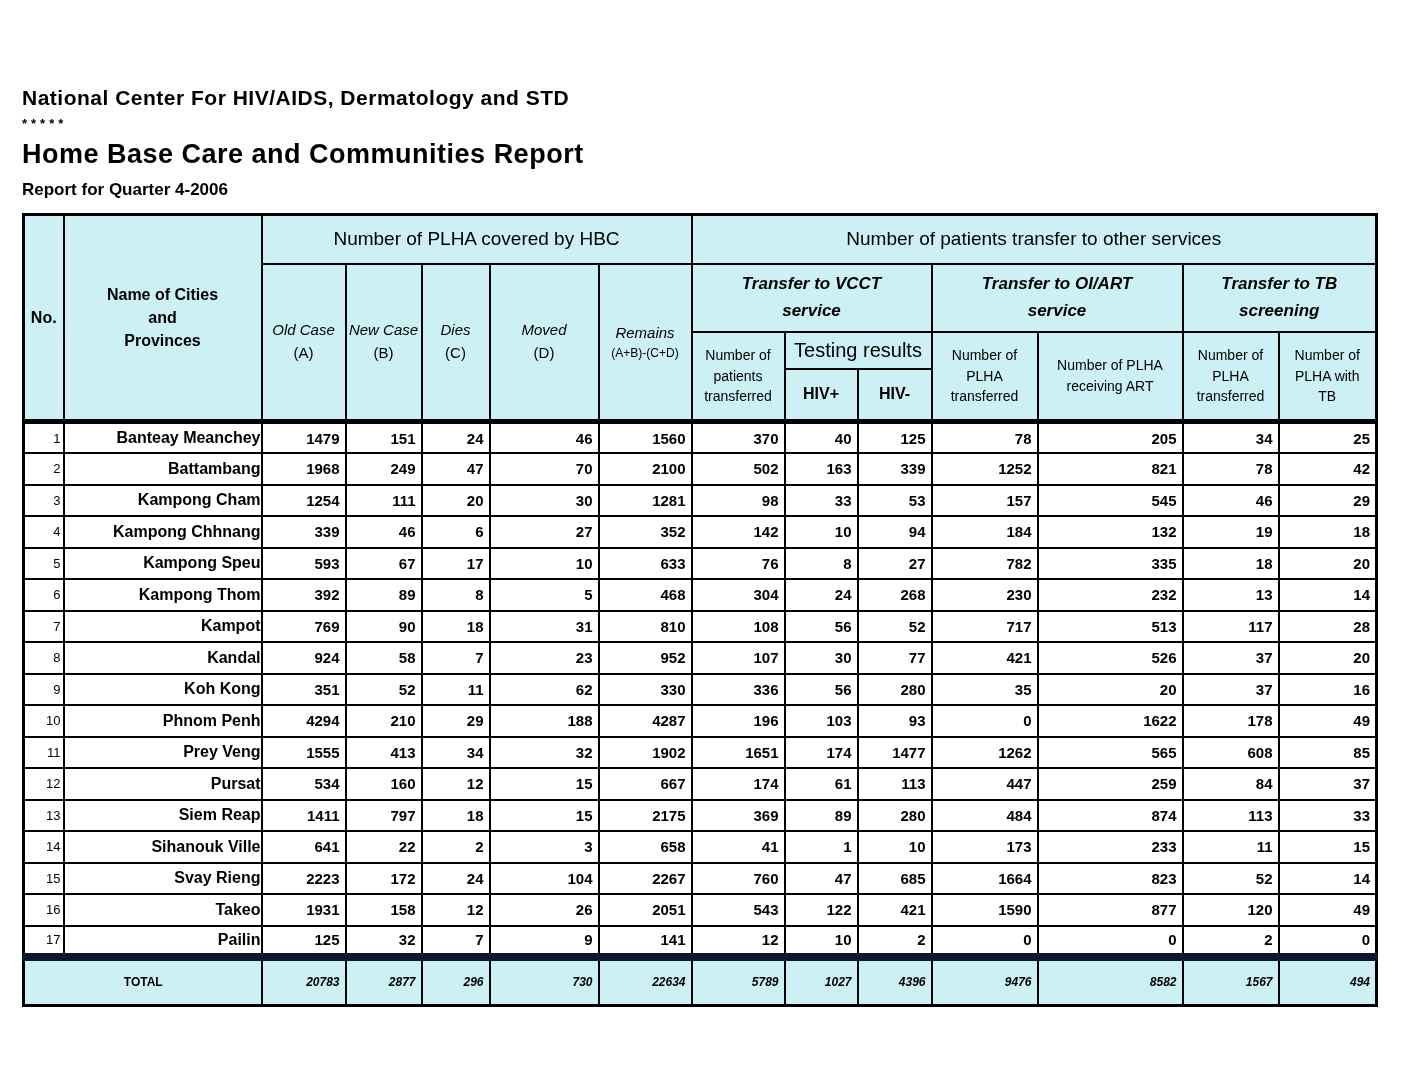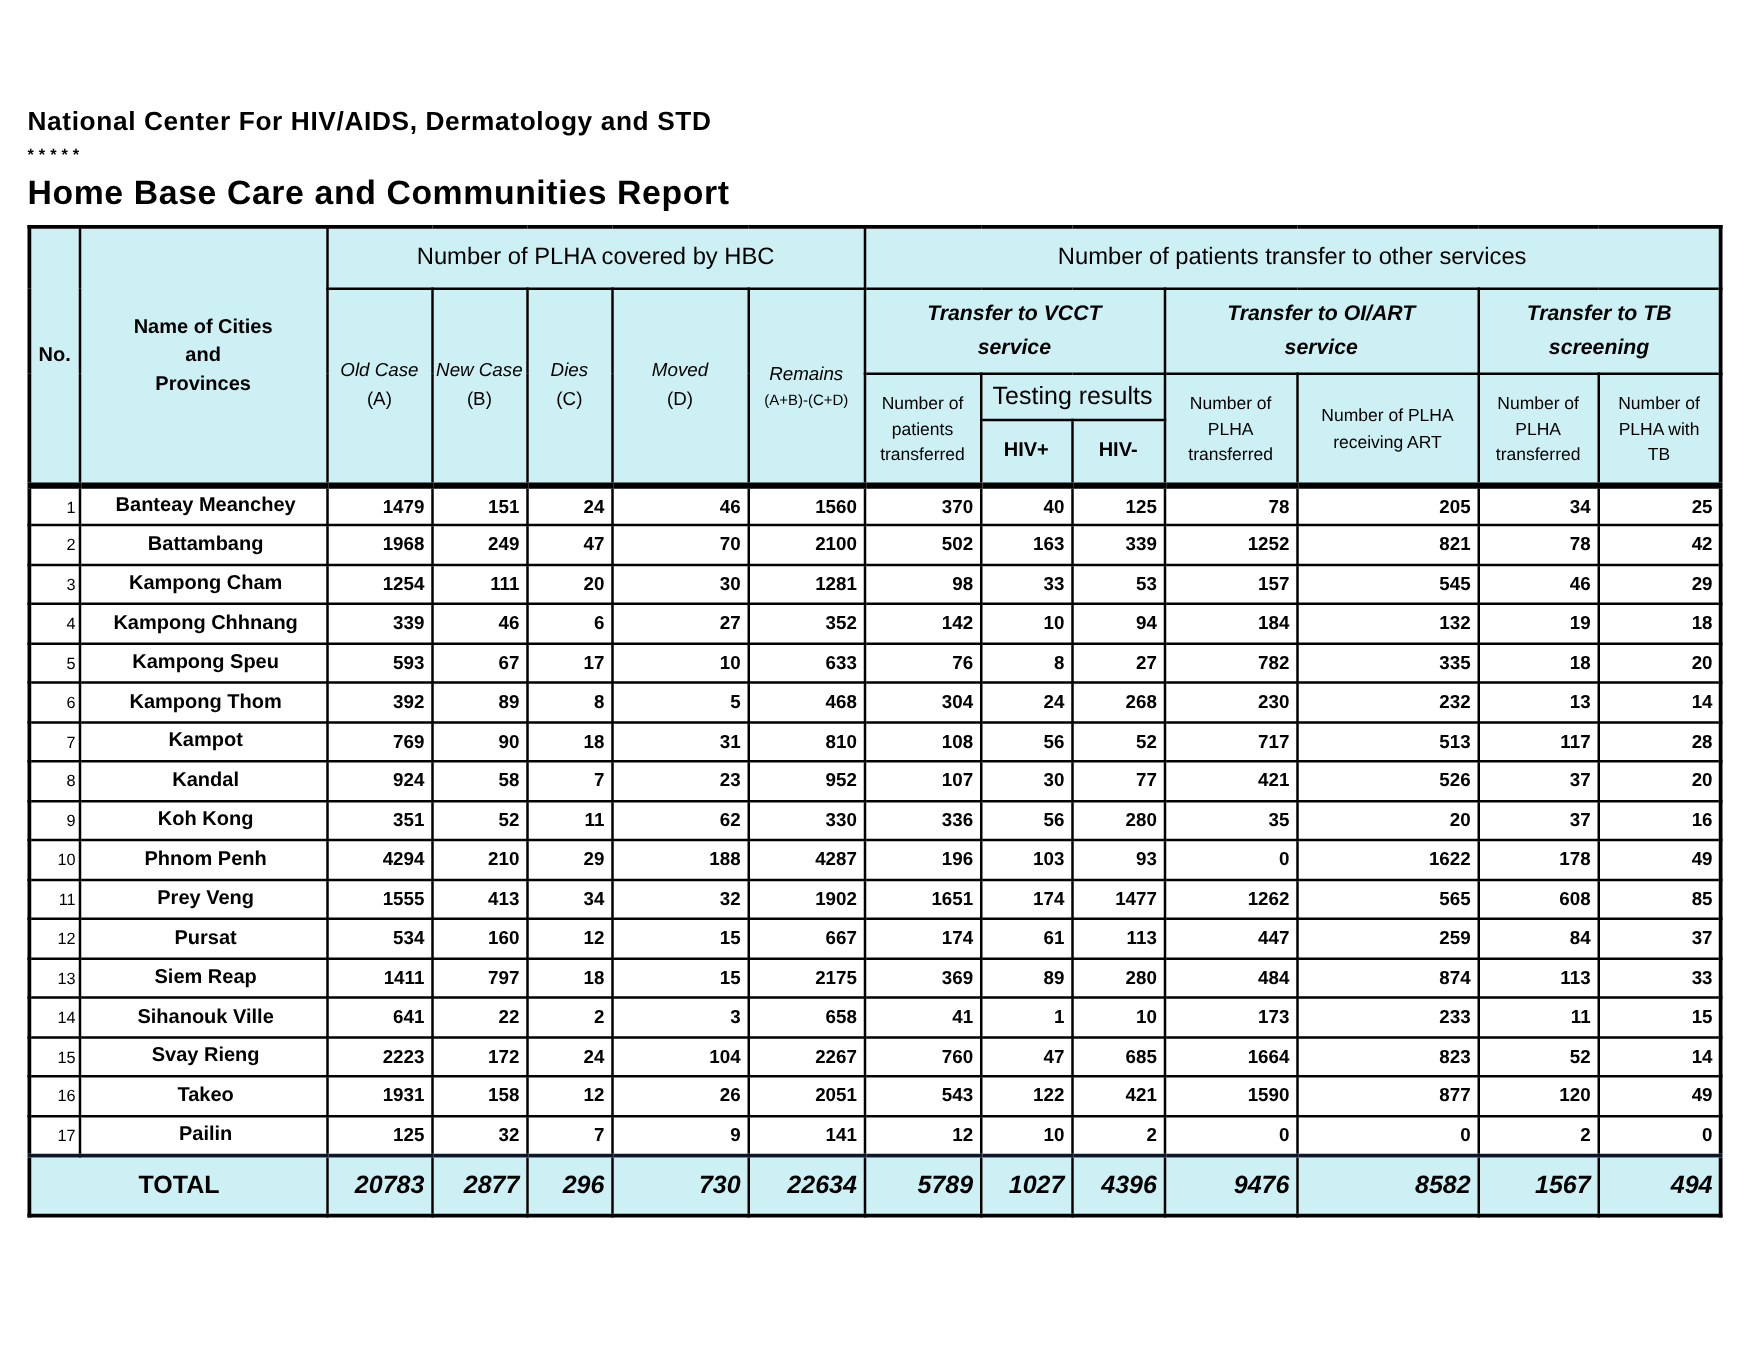--- a/index.html
+++ b/index.html
@@ -49,43 +49,44 @@
   th.case .case-label { display: block; font-size: 15px; font-style: italic; line-height: 1.5; }
   th.case .case-sub   { display: block; font-size: 15px; line-height: 1.5; }
   th.case .case-sub.small { font-size: 12px; }
   th.hdr-small { font-size: 14px; white-space: pre-line; line-height: 1.45; }
   th.hiv { font-size: 16px; font-weight: bold; }
 
   tbody tr { height: 31.5px; }
   tbody tr:first-child td { border-top: 5px solid #000; }
   tbody td { background: #fff; font-size: 15px; font-weight: bold; padding: 0; }
   td.no   { font-weight: normal; font-size: 13px; text-align: right; padding-right: 2px; }
-  td.name { text-align: center; padding-left: 4px; font-size: 16px; white-space: nowrap; }
+  td.name { text-align: right; padding-left: 4px; font-size: 16px; white-space: nowrap; }
   td.num  { text-align: right; padding-right: 5px; }
 
   tfoot tr { height: 48px; }
   tfoot td {
     background: #cdf0f4;
-    border-top: 3px solid #0f172a;
-    font-size: 20px; font-weight: bold; font-style: italic;
+    border-top: 8px solid #0f172a;
+    font-size: 12px; font-weight: bold; font-style: italic;
     text-align: right; padding-right: 5px;
   }
   tfoot td.total-label {
     font-style: normal;
     text-align: center;
     padding-right: 0;
   }
 </style>
 </head>
 <body>
 
 <div class="titles">
   <div class="org-title">National Center For HIV/AIDS, Dermatology and STD</div>
   <div class="stars">*****</div>
   <div class="report-title">Home Base Care and Communities Report</div>
+  <div class="report-period">Report for Quarter 4-2006</div>
 </div>
 
 <table class="report">
   <colgroup>
     <col style="width:40px">
       <col style="width:198px">
       <col style="width:84px">
       <col style="width:76px">
     <col style="width:68px">
       <col style="width:109px">

